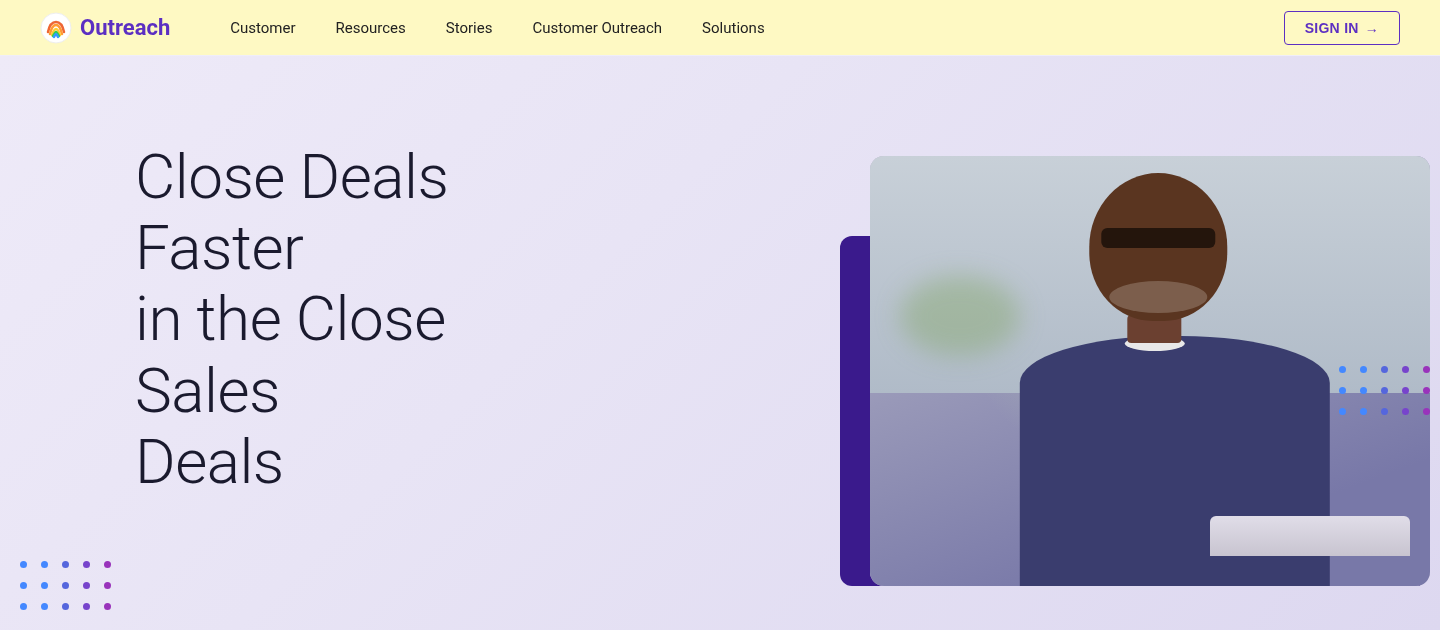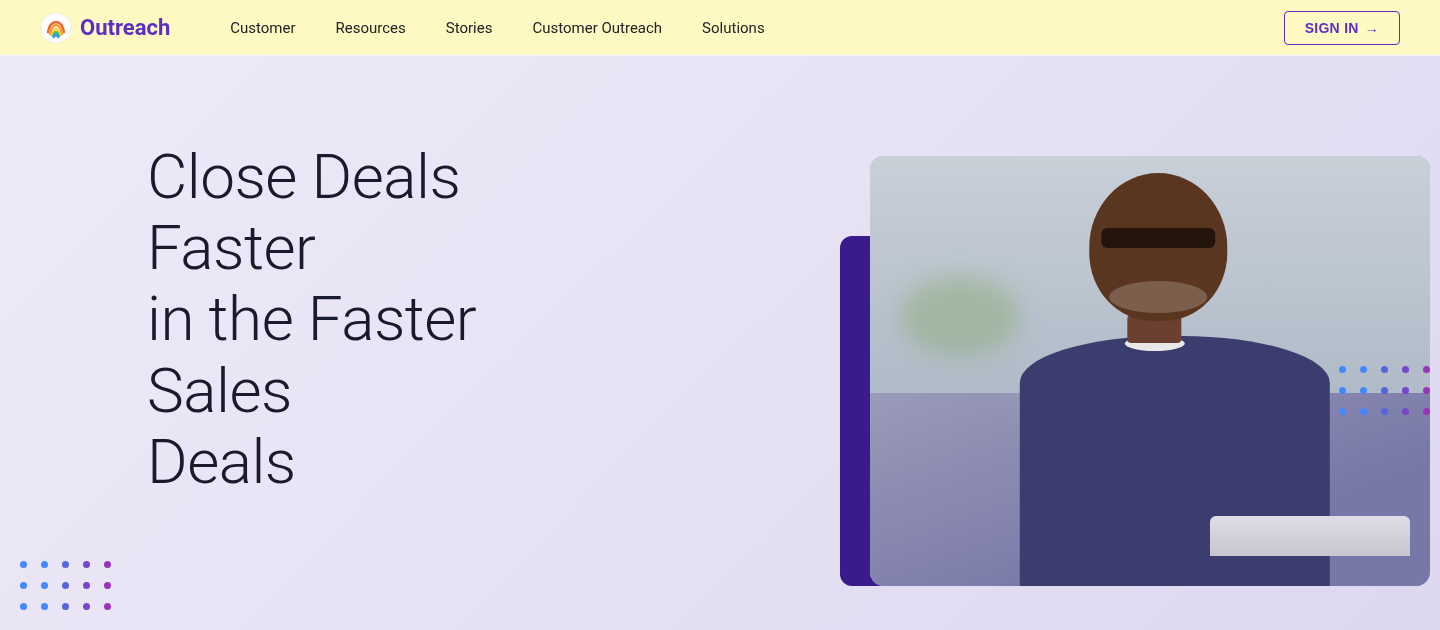--- a/index.html
+++ b/index.html
@@ -94,21 +94,20 @@
 
     
     .hero {
       position: relative;
       width: 1440px;
       height: 574px;
       background: linear-gradient(135deg, #eeeaf8 0%, #e8e4f5 40%, #ddd8f0 100%);
       overflow: hidden;
       display: flex;
       align-items: center;
-      padding-left: 12px;
     }
 
     .hero-content {
       position: relative;
       z-index: 2;
       padding-left: 135px;
       max-width: 580px;
     }
 
     .hero-title {
@@ -270,21 +269,21 @@
       <div class="dot" style="background:#4488ff"></div>
       <div class="dot" style="background:#5566dd"></div>
       <div class="dot" style="background:#7744cc"></div>
       <div class="dot" style="background:#9933bb"></div>
     </div>
   </div>
 
   <div class="hero-content">
     <h1 class="hero-title">
       <span>Close Deals Faster</span><br>
-      <span>in the Faster Sales</span><br>
+      <span>in the Close Sales</span><br>
       <span>Deals</span>
     </h1>
   </div>
 
   <div class="hero-image-area">
 
     <div class="purple-rect"></div>
 
     <div class="image-card">
       <div class="img-bg-blur"></div>

